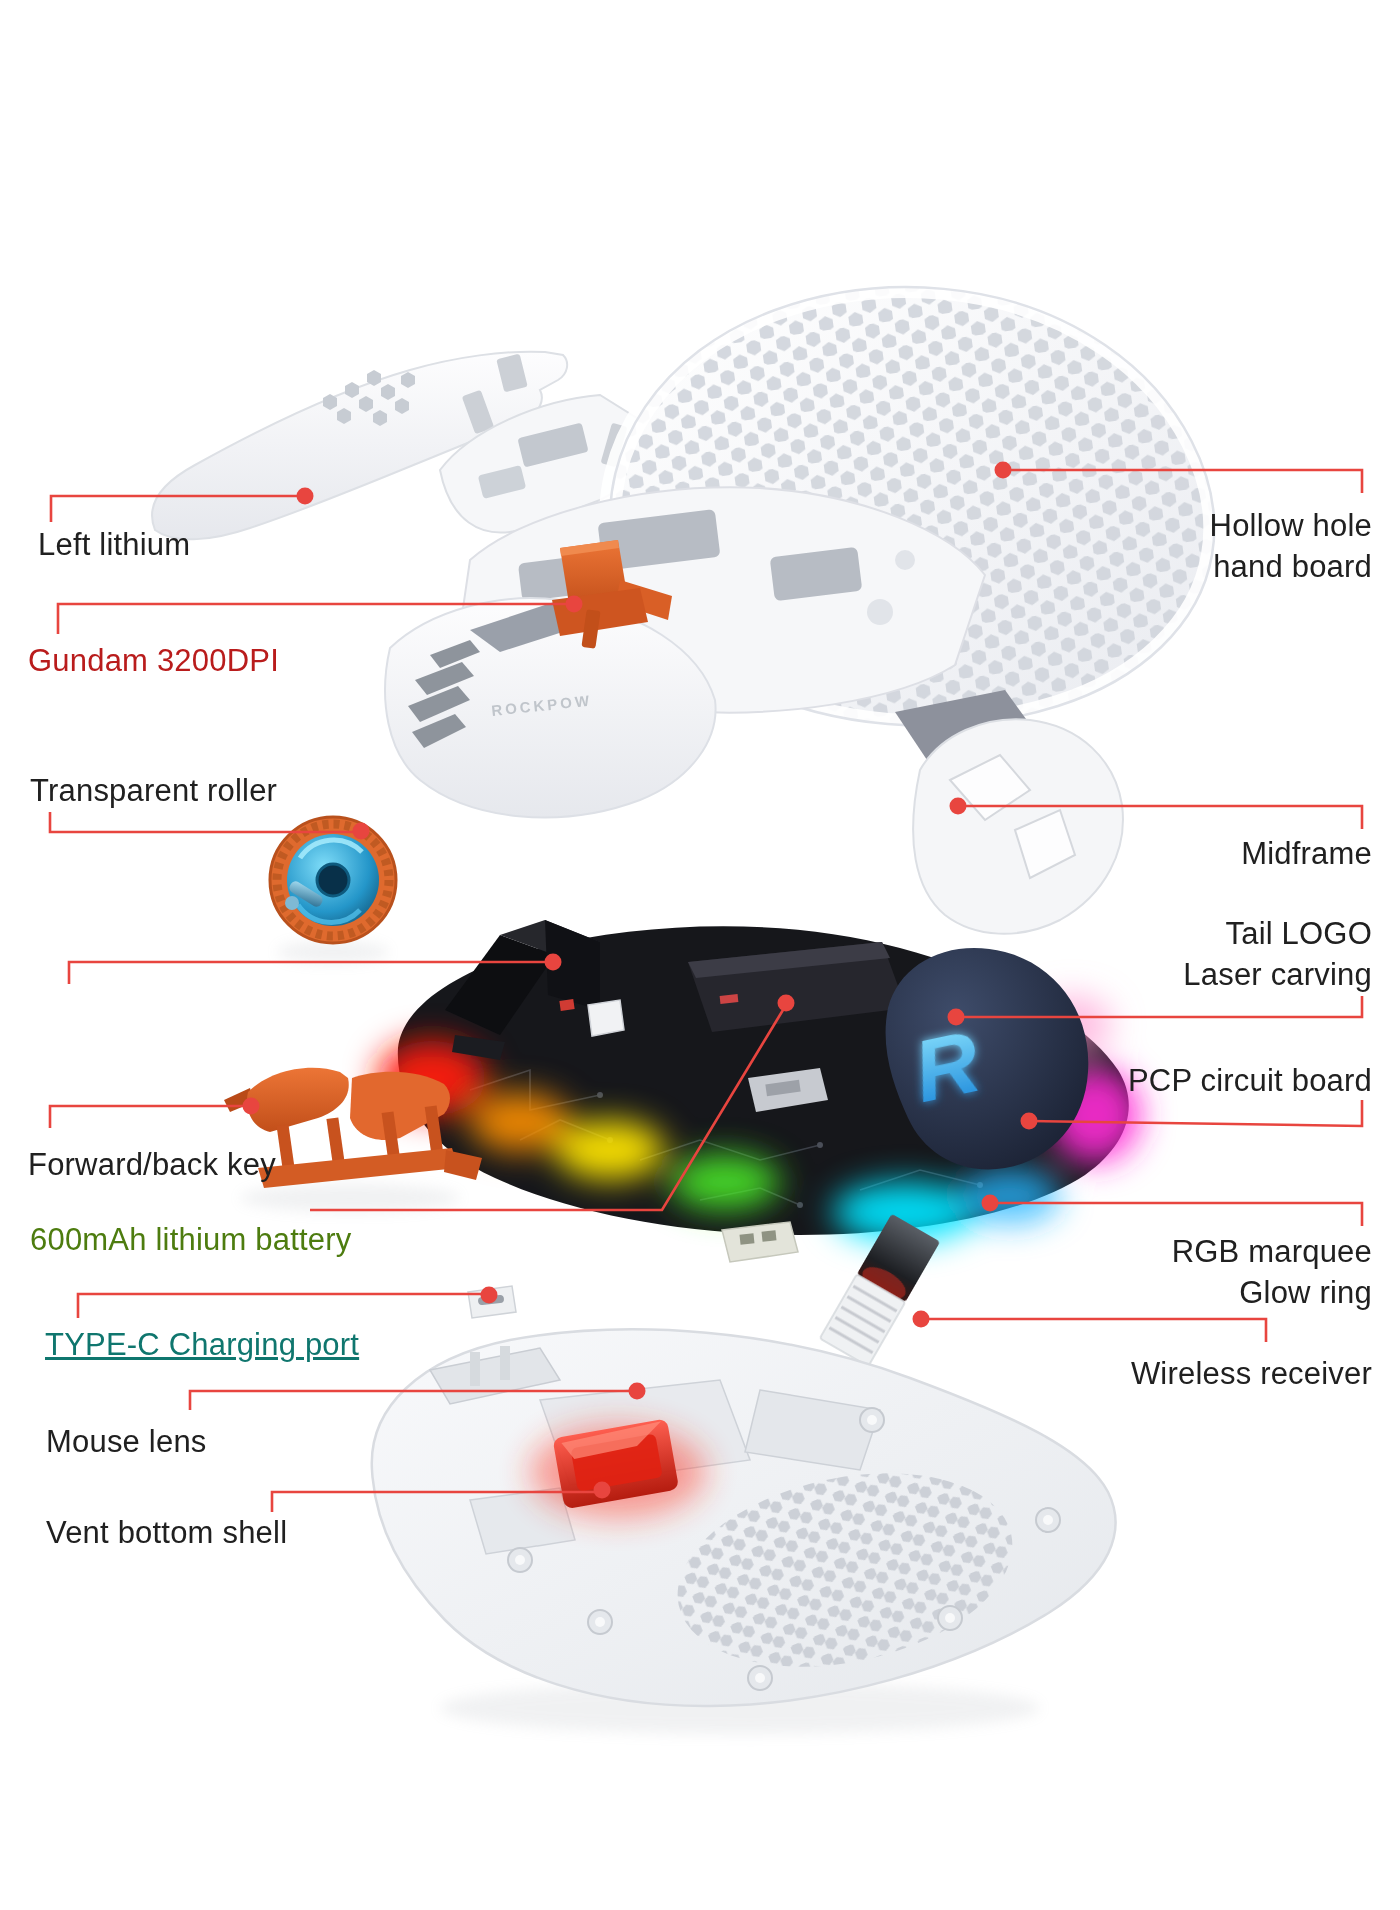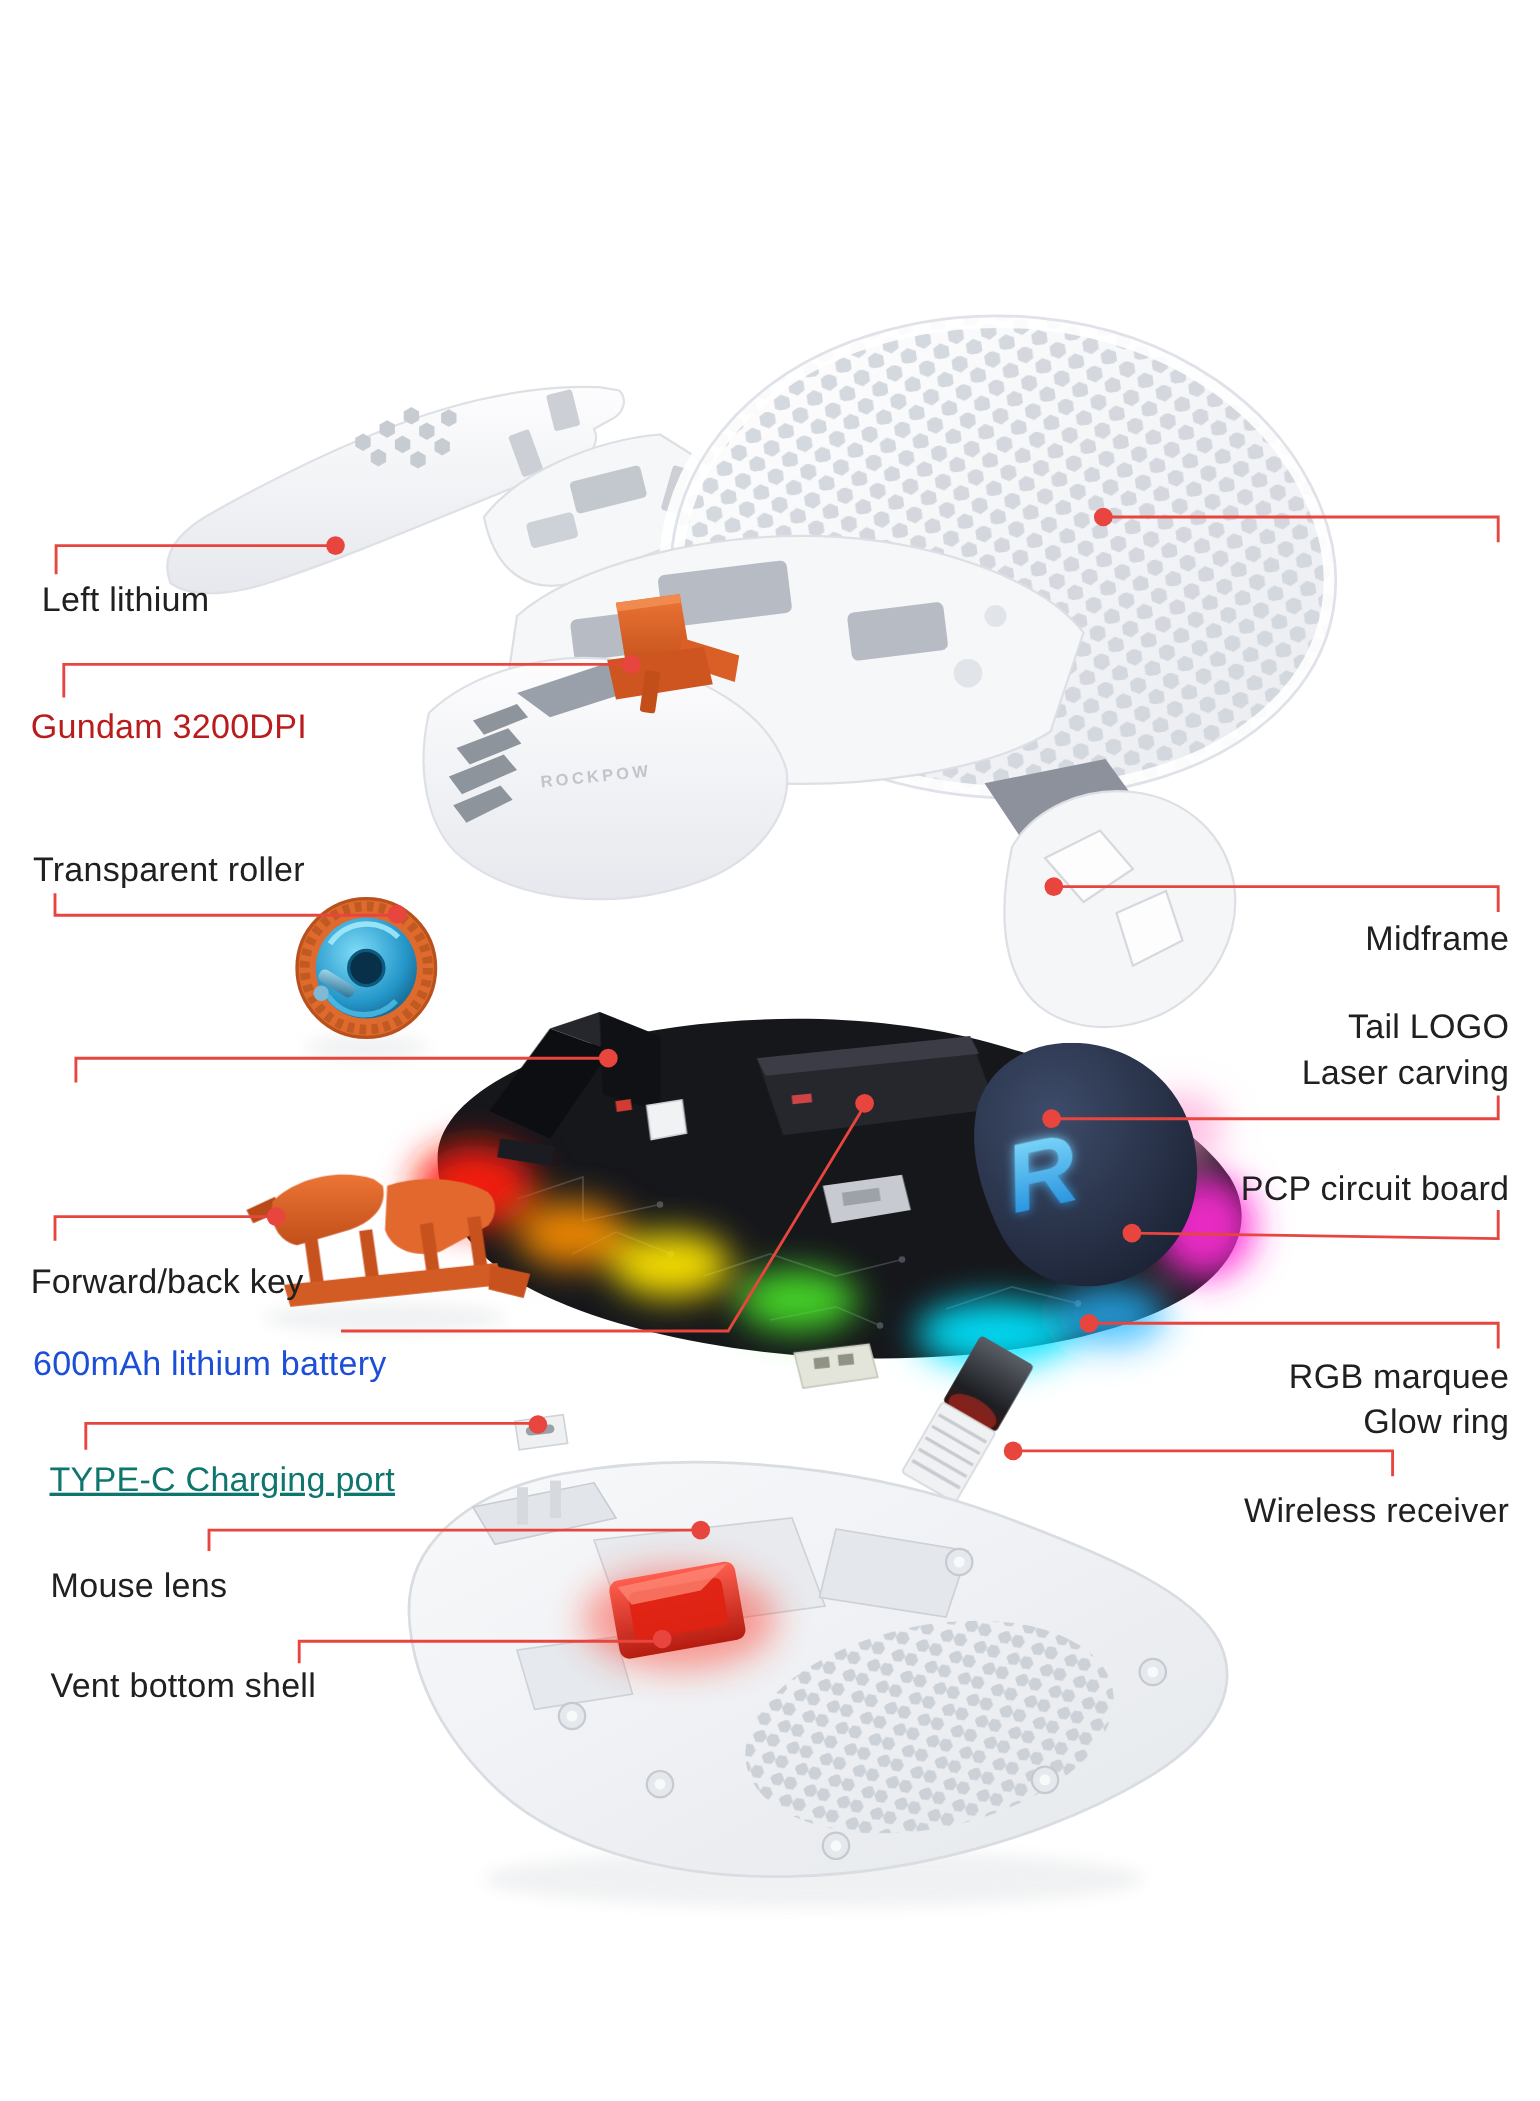--- a/index.html
+++ b/index.html
@@ -361,25 +361,29 @@
     <circle cx="1029" cy="1121" r="8.5" fill="#e8453f"></circle>
     <circle cx="990" cy="1203" r="8.5" fill="#e8453f"></circle>
     <circle cx="921" cy="1319" r="8.5" fill="#e8453f"></circle>
   </g>
 </svg>
 
 <div class="label lab-left-button" style="color: rgb(32, 32, 32);">Left lithium</div>
 <div class="label lab-gundam" style="color: #b91c1c;">Gundam 3200DPI</div>
 <div class="label lab-roller" style="color: rgb(32, 32, 32);">Transparent roller</div>
 <div class="label lab-fwdback" style="color: rgb(32, 32, 32);">Forward/back key</div>
-<div class="label lab-battery" style="color: #1d4ed8;">600mAh lithium battery</div>
+<div class="label lab-battery" style="color: #4d7c0f;">600mAh lithium battery</div>
 <div class="label lab-typec" style="color: #0f766e; text-decoration: underline;">TYPE-C Charging port</div>
 <div class="label lab-lens" style="color: rgb(32, 32, 32);">Mouse lens</div>
 <div class="label lab-vent" style="color: rgb(32, 32, 32);">Vent bottom shell</div>
 
+<div class="label r lab-handboard" style="color: rgb(32, 32, 32);">
+  <span>Hollow hole</span>
+  <span>hand board</span>
+</div>
 <div class="label r lab-midframe" style="color: rgb(32, 32, 32);">Midframe</div>
 <div class="label r lab-taillogo" style="color: rgb(32, 32, 32);">
   <span>Tail LOGO</span>
   <span>Laser carving</span>
 </div>
 <div class="label r lab-pcp" style="color: rgb(32, 32, 32);">PCP circuit board</div>
 <div class="label r lab-rgb" style="color: rgb(32, 32, 32);">
   <span>RGB marquee</span>
   <span>Glow ring</span>
 </div>

